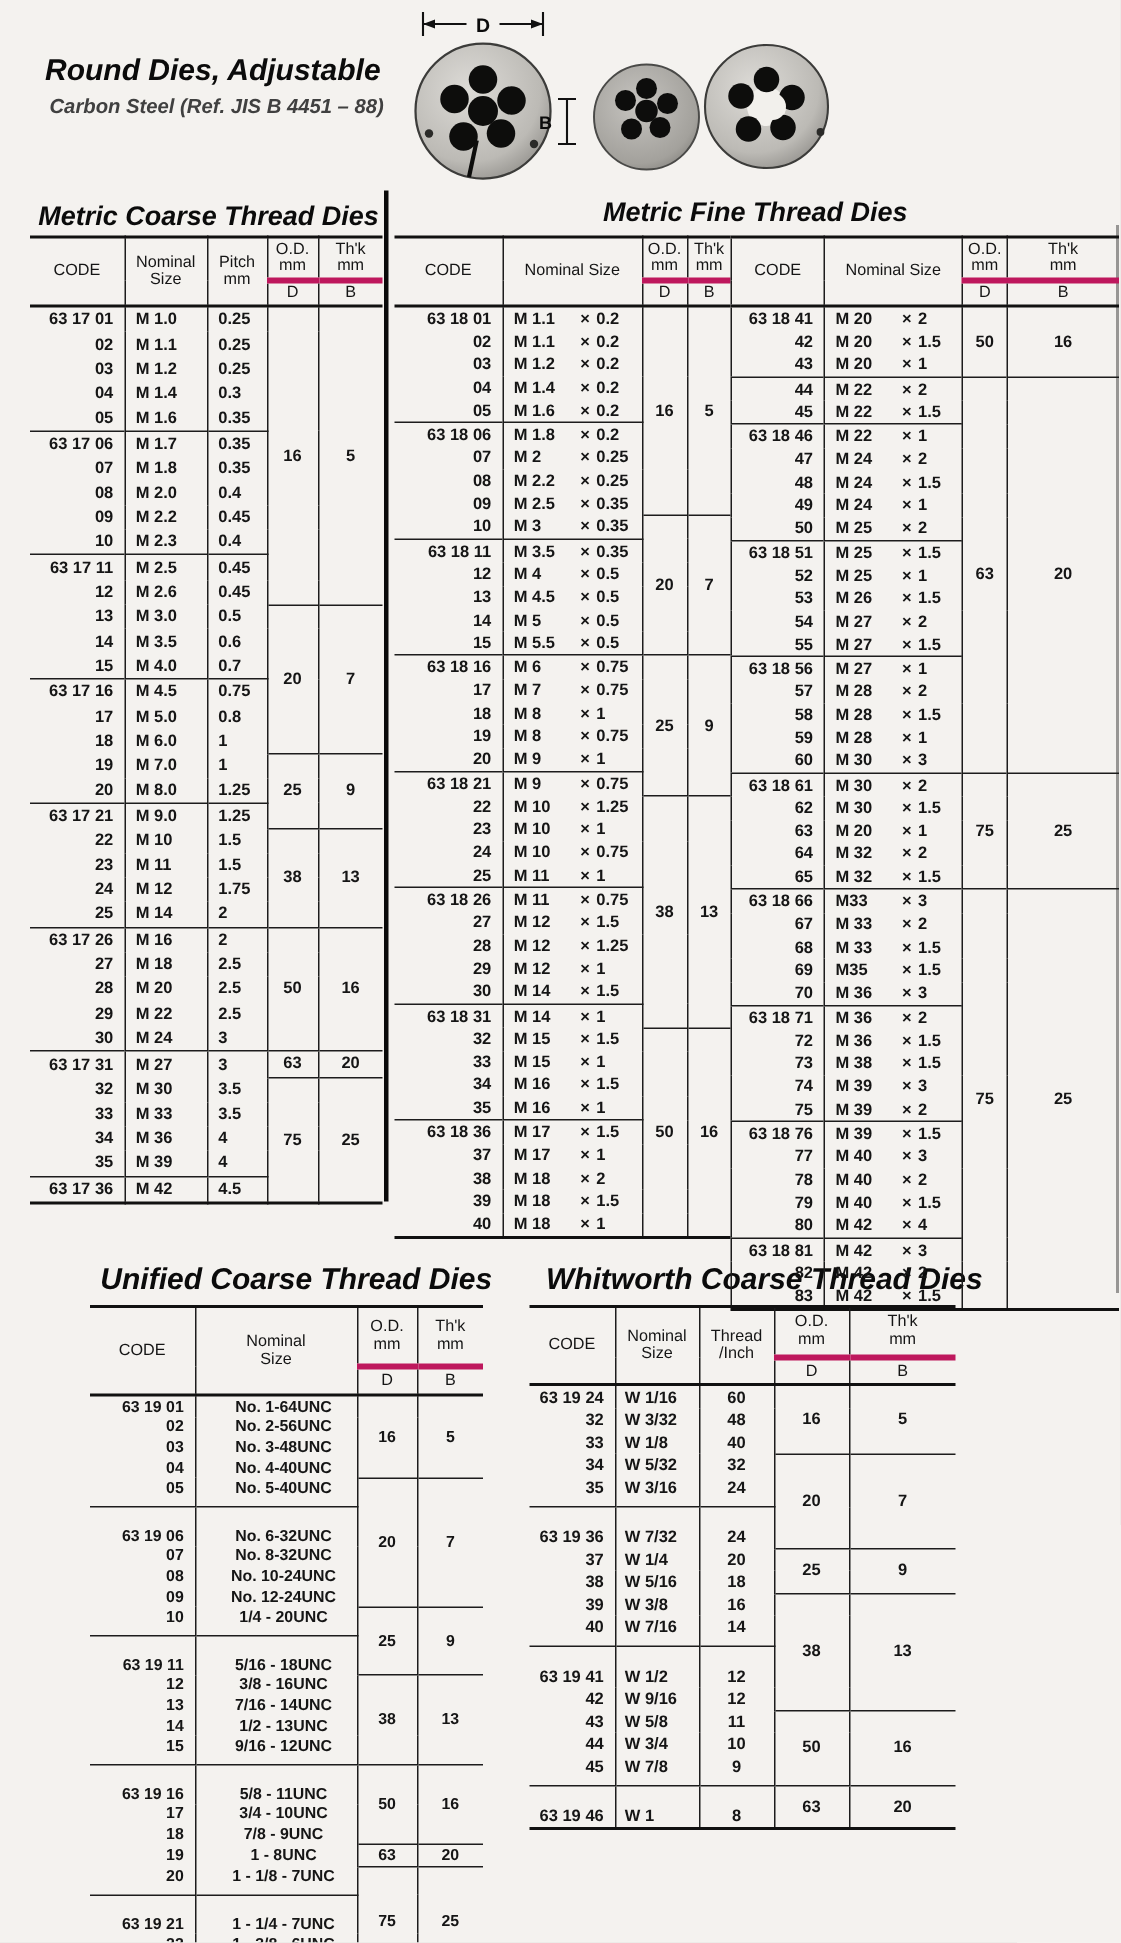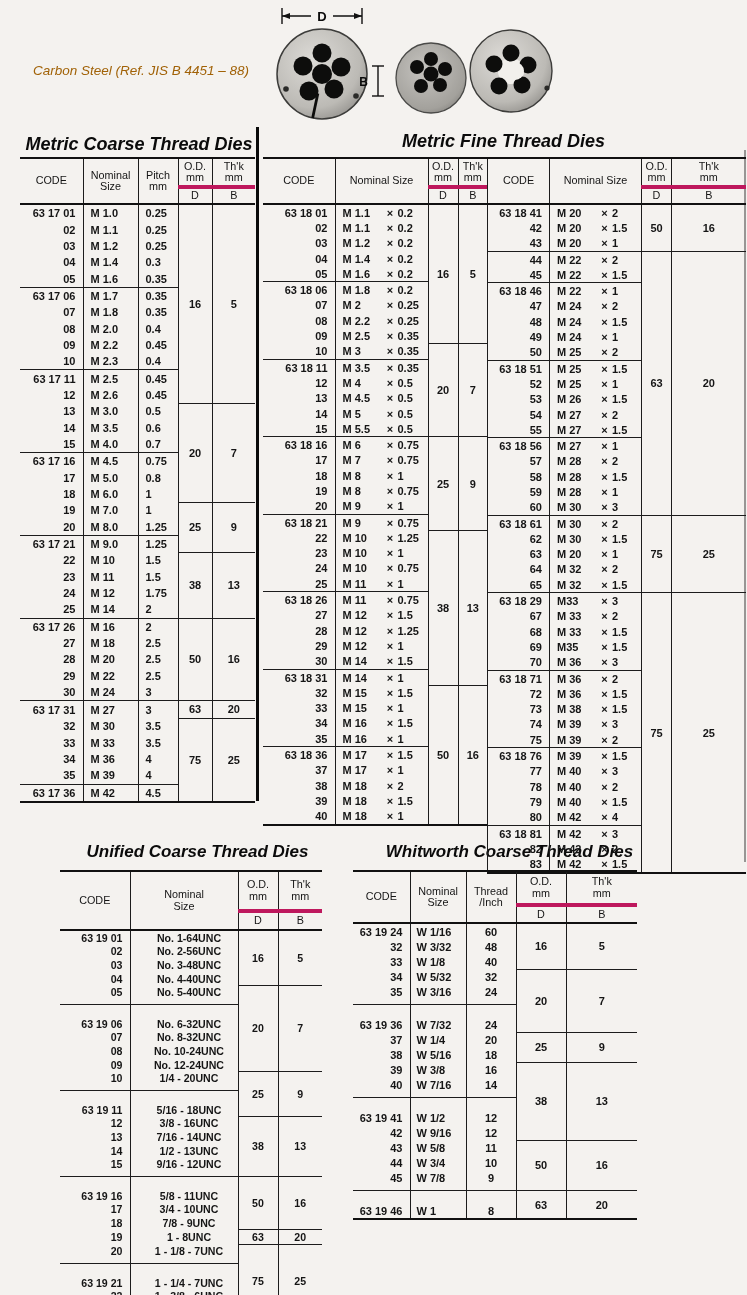--- a/index.html
+++ b/index.html
@@ -1,22 +1,22 @@
 <!DOCTYPE html>
 <html><head>
 <meta charset="utf-8">
 <style>
   html,body{margin:0;padding:0;background:#e8e6e3;}
   .page{position:relative;width:747px;height:1295px;background:#f4f2ef;overflow:hidden;
         font-family:"Liberation Sans",sans-serif;color:#151515;}
   .abs{position:absolute;}
   .main-title{font-size:20px;font-weight:bold;font-style:italic;color:#0b0b0b;}
-  .subtitle{font-size:13.5px;font-weight:normal;font-style:italic;color:#a16207;}
+  .subtitle{font-size:13.5px;font-weight:bold;font-style:italic;color:#404040;}
   .sec-title{font-size:18px;font-weight:bold;font-style:italic;text-align:center;color:#0b0b0b;white-space:nowrap;}
-  .sec-title.small{font-size:17px;}
+  .sec-title.small{font-size:20px;}
   .divider{background:#0a0a0a;}
   .edge-line{background:#4a4a48;opacity:.55;}
 
   table.die{border-collapse:collapse;table-layout:fixed;border-top:2px solid #111;border-bottom:2px solid #111;}
   table.die thead{border-bottom:2px solid #111;}
   .die th,.die td{padding:0;overflow:hidden;white-space:nowrap;border-left:1px solid #1c1c1c;}
   .die .c0{border-left:none;}
   .die th{font-size:10.8px;font-weight:normal;text-align:center;vertical-align:middle;
           line-height:11.5px;white-space:pre-line;}
   .die th.hb{border-bottom:4px solid #be185d;}
@@ -39,20 +39,21 @@
   #tbl-uni tbody td{height:13.6px;font-size:10.6px;}
   #tbl-whit tbody td{height:15px;}
   .gapped tr.grp td.seg{padding-top:12px;}
   .gapped tr.pregrp td.seg{padding-bottom:5px;}
 </style>
 </head>
 <body>
 
 <div class="page">
 
+  <div class="abs main-title" style="left:30px;top:36px;">Round Dies, Adjustable</div>
   <div class="abs subtitle" style="left:33px;top:63px;">Carbon Steel  (Ref. JIS B 4451 – 88)</div>
 
   <svg class="abs" style="left:268px;top:4px;" width="305" height="122" viewBox="0 0 305 122">
     <defs>
       <radialGradient id="g1" cx="40%" cy="35%" r="75%">
         <stop offset="0%" stop-color="#dddbd7"></stop>
           <stop offset="70%" stop-color="#bcbab5"></stop>
           <stop offset="100%" stop-color="#8d8b87"></stop>
       </radialGradient>
       <radialGradient id="g2" cx="42%" cy="38%" r="75%">
@@ -656,21 +657,21 @@
         </tr>
         <tr>
           <td class="seg code c0">64</td>
           <td class="seg fnom"><span class="ns">M 32</span><span class="nx">×</span><span class="np">2</span></td>
         </tr>
         <tr class="pregrp">
           <td class="seg code c0">65</td>
           <td class="seg fnom"><span class="ns">M 32</span><span class="nx">×</span><span class="np">1.5</span></td>
         </tr>
         <tr class="grp">
-          <td class="seg code c0">63 18 29</td>
+          <td class="seg code c0">63 18 66</td>
           <td class="seg fnom"><span class="ns">M33</span><span class="nx">×</span><span class="np">3</span></td>
           <td class="od" rowspan="18">75</td>
           <td class="thk" rowspan="18">25</td>
         </tr>
         <tr>
           <td class="seg code c0">67</td>
           <td class="seg fnom"><span class="ns">M 33</span><span class="nx">×</span><span class="np">2</span></td>
         </tr>
         <tr>
           <td class="seg code c0">68</td>

